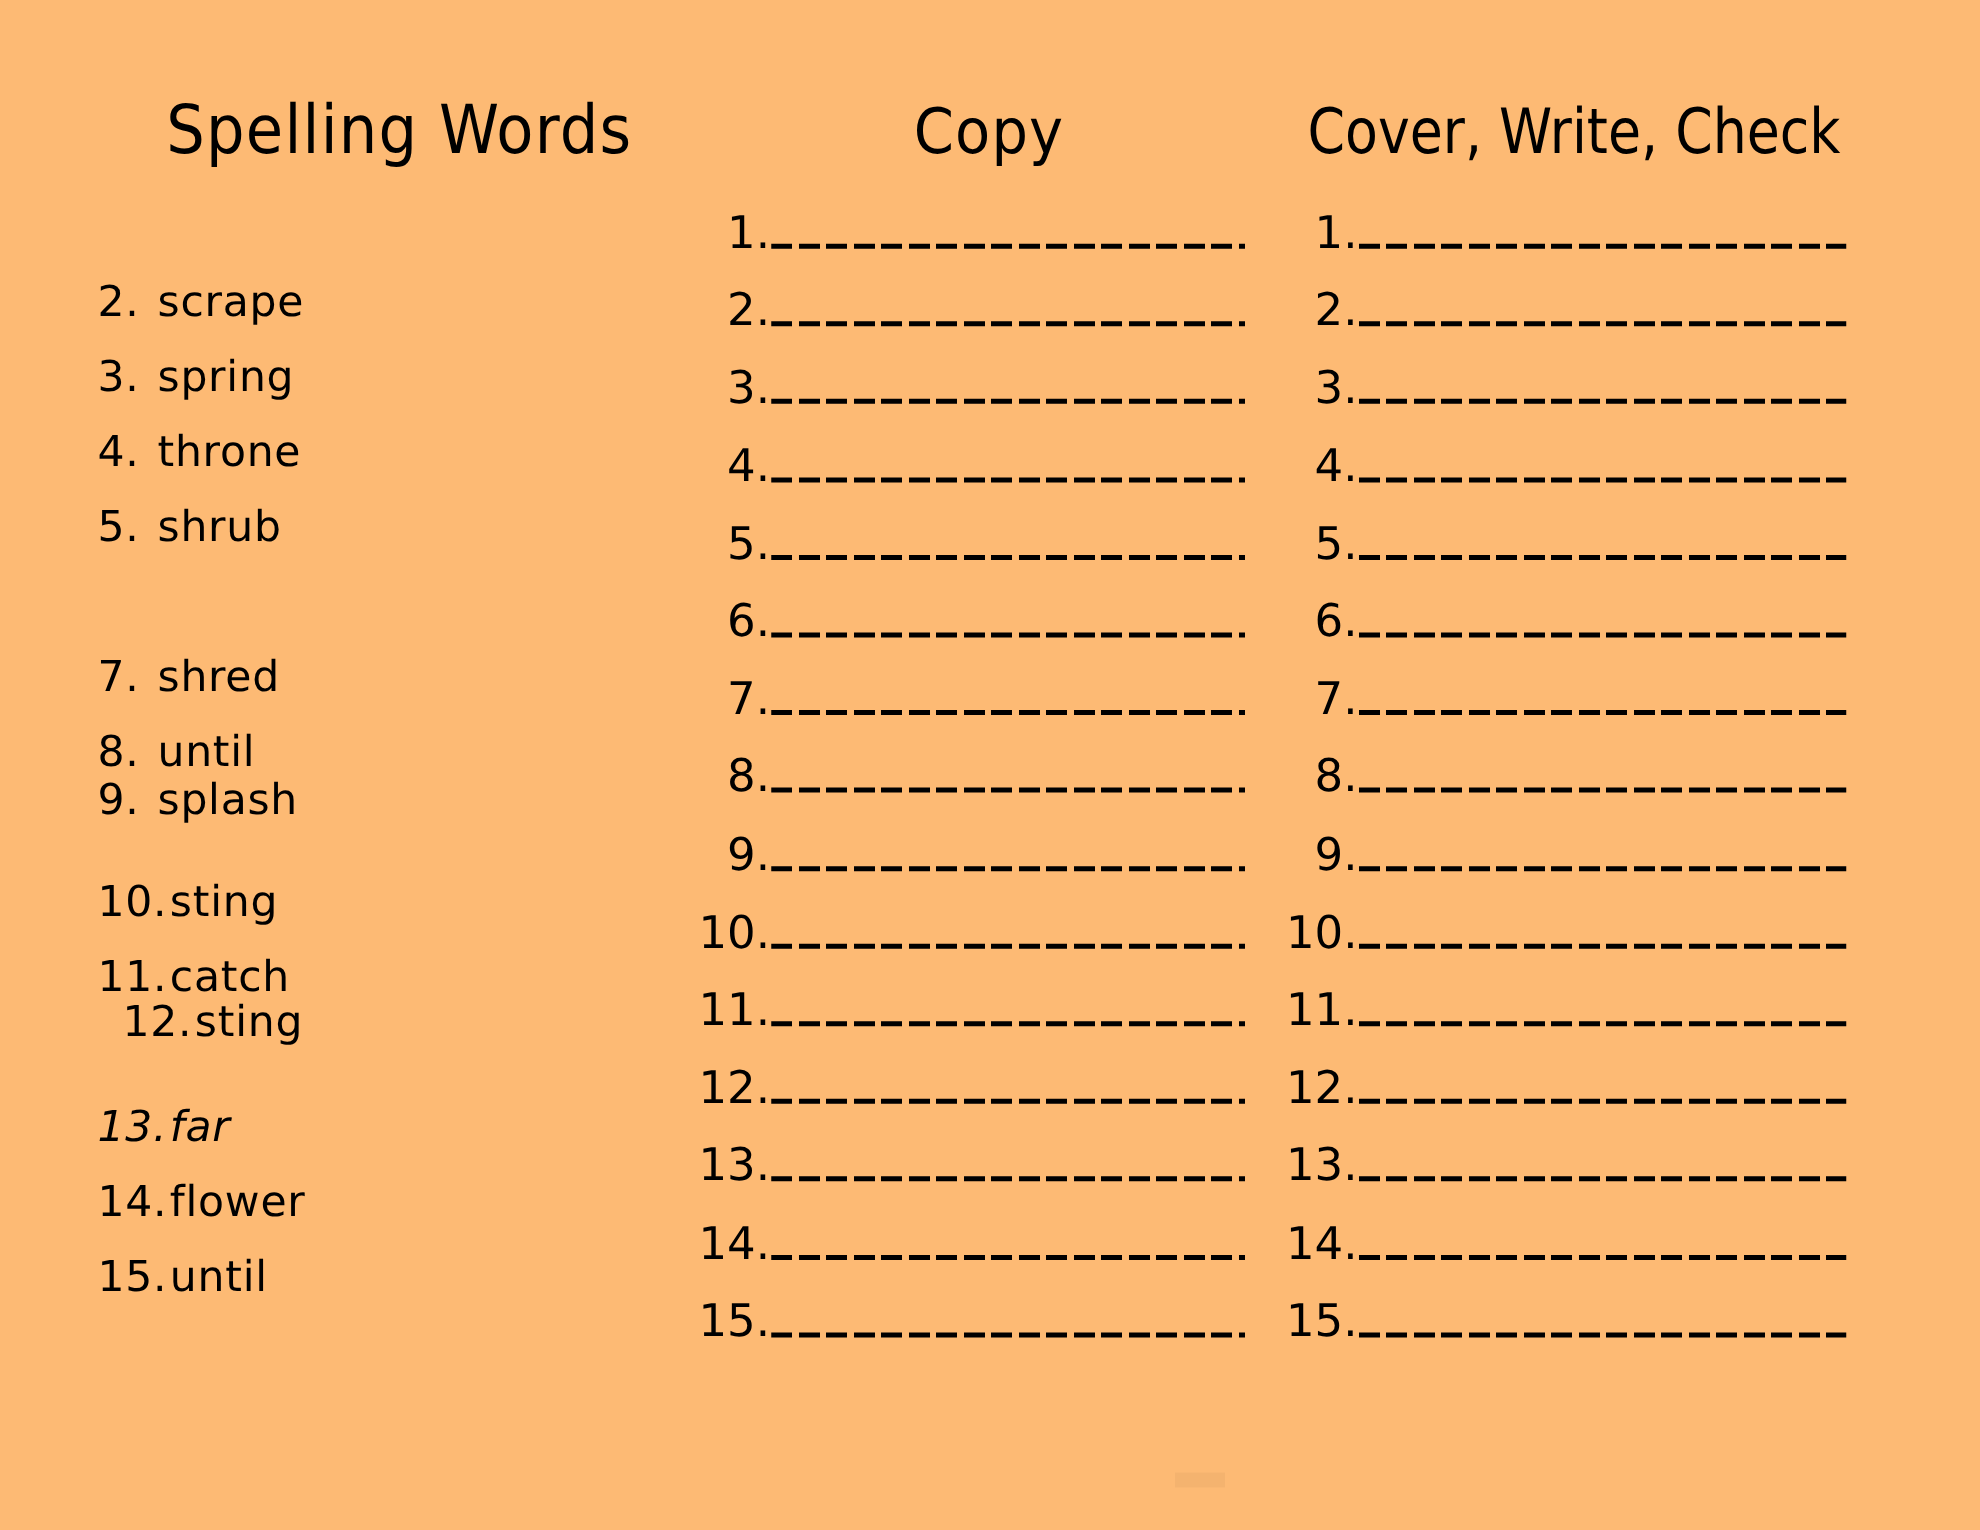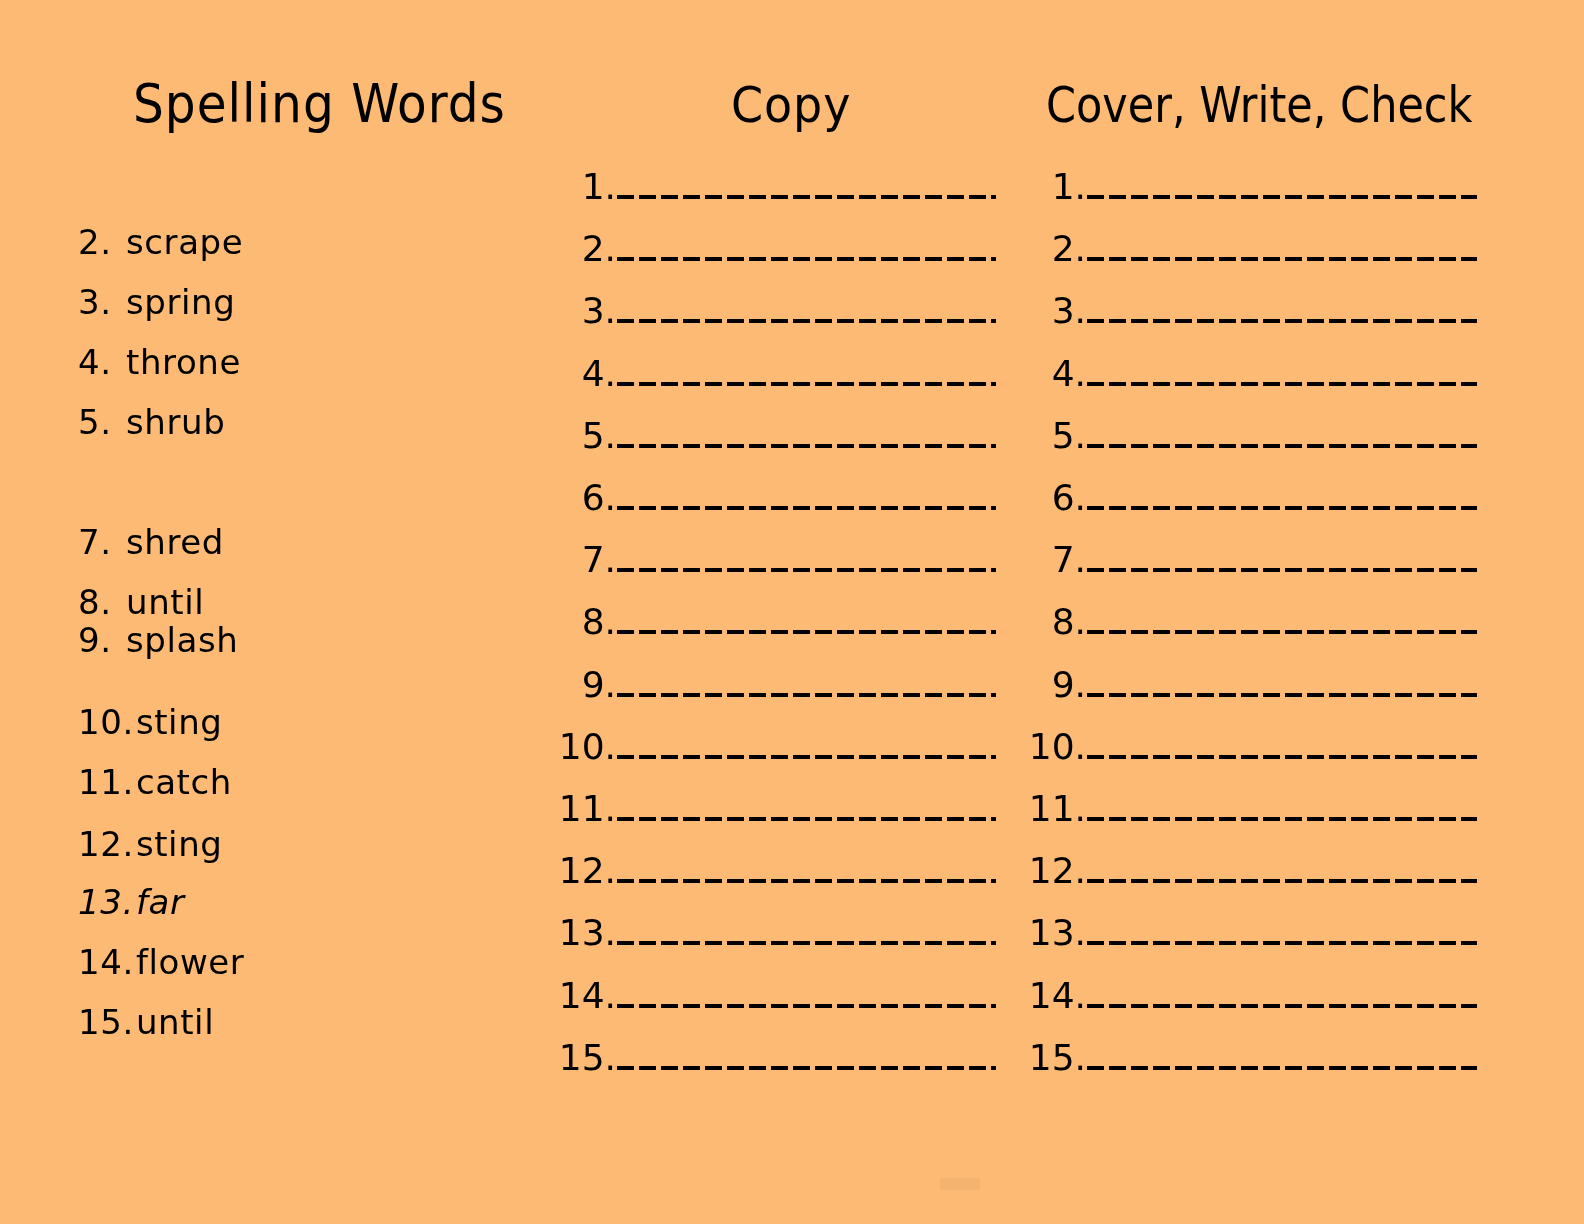--- a/index.html
+++ b/index.html
@@ -144,21 +144,21 @@
   <div id="word-list">
       <div class="word-row" style="top: 222px;"><span class="word-num">2.</span><span class="word-text">scrape</span></div>
       <div class="word-row" style="top: 282px;"><span class="word-num">3.</span><span class="word-text">spring</span></div>
       <div class="word-row" style="top: 342px;"><span class="word-num">4.</span><span class="word-text">throne</span></div>
       <div class="word-row" style="top: 402px;"><span class="word-num">5.</span><span class="word-text">shrub</span></div>
       <div class="word-row" style="top: 522px;"><span class="word-num">7.</span><span class="word-text">shred</span></div>
       <div class="word-row" style="top: 582px;"><span class="word-num">8.</span><span class="word-text">until</span></div>
       <div class="word-row" style="top: 620px; text-decoration: underline;"><span class="word-num">9.</span><span class="word-text">splash</span></div>
       <div class="word-row" style="top: 702px;"><span class="word-num">10.</span><span class="word-text">sting</span></div>
       <div class="word-row" style="top: 762px;"><span class="word-num">11.</span><span class="word-text">catch</span></div>
-      <div class="word-row" style="top: 824px;"><span class="word-num">12.</span><span class="word-text">sting</span></div>
+      <div class="word-row" style="top: 798px; margin-left: 20px;"><span class="word-num">12.</span><span class="word-text">sting</span></div>
       <div class="word-row" style="top: 882px; font-style: italic;"><span class="word-num">13.</span><span class="word-text">far</span></div>
       <div class="word-row" style="top: 942px;"><span class="word-num">14.</span><span class="word-text">flower</span></div>
       <div class="word-row" style="top: 1002px;"><span class="word-num">15.</span><span class="word-text">until</span></div>
     </div>
 
   <div class="practice-col" id="copy-column">
       <div class="line-row" style="top: 152px; left: 0px; width: 996px;">
         <div class="line-num" style="width: 616px;">1.</div>
         <div class="dashline"></div>
       </div>

